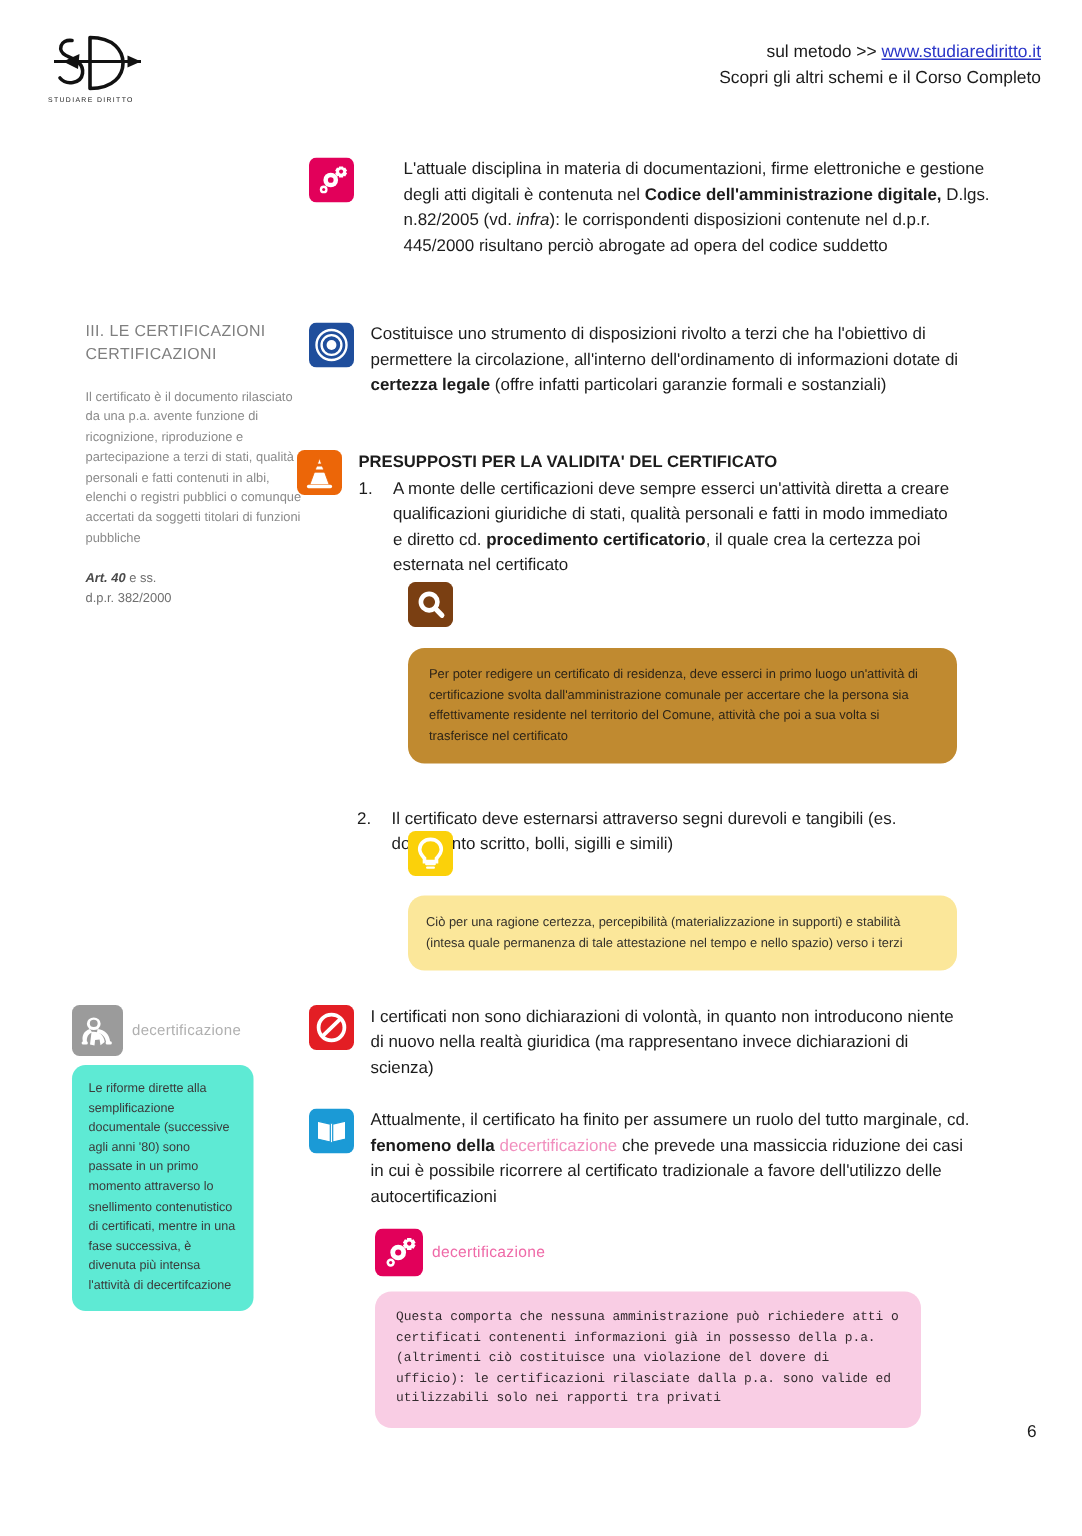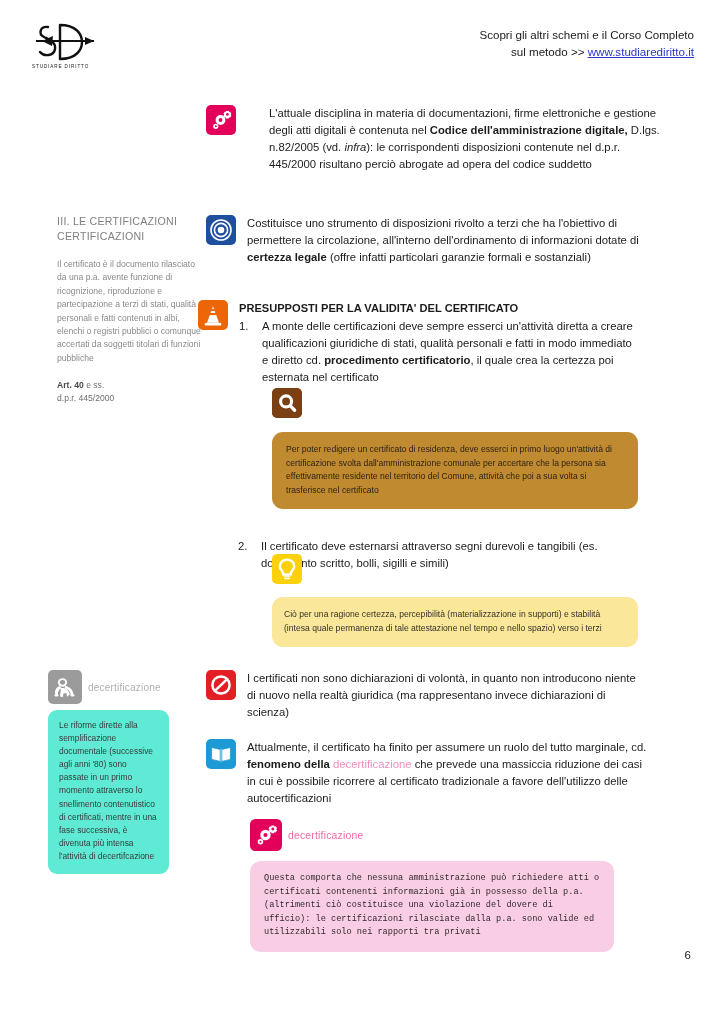--- a/index.html
+++ b/index.html
@@ -74,21 +74,21 @@
     font-size: 8.6px;
     line-height: 13.4px;
     color: #8a8a8a;
     margin: 0 0 14px 0;
   }
   .sidebar-ref {
     font-size: 8.6px;
     line-height: 12.6px;
     color: #6f6f6f;
   }
-  .sidebar-ref b { color: #4a4a4a; }
+  .sidebar-ref b { color: #4a4a4a; font-style: italic; }
 
   
   .sidebar-lower {
     position: absolute;
     left: 48px;
     top: 670px;
     width: 162px;
   }
   .sb-tag-row {
     display: flex;
@@ -200,33 +200,33 @@
       <path d="M18 9 C10 8, 8 16, 14 19 C20 22, 26 24, 25 31 C24 38, 14 39, 10 34" fill="none" stroke="#111" stroke-width="2.4" stroke-linecap="round"></path>
       <path d="M30 7 L30 41 C46 41, 52 32, 52 24 C52 16, 46 7, 30 7 Z" fill="none" stroke="#111" stroke-width="2.4" stroke-linejoin="round"></path>
       <line x1="6" y1="23" x2="64" y2="23" stroke="#111" stroke-width="2"></line>
       <polygon points="64,23 55,19 55,27" fill="#111"></polygon>
       <polygon points="12,23 23,18 22,28" fill="#111"></polygon>
     </svg>
     <div class="logo-caption">STUDIARE DIRITTO</div>
   </div>
 
   <div class="header-text">
-    <div>Scopri gli altri schemi e il Corso Completo</div>
     <div>
       <span>sul metodo &gt;&gt; </span><a class="link" href="#">www.studiarediritto.it</a>
     </div>
+    <div>Scopri gli altri schemi e il Corso Completo</div>
   </div>
 </div>
 
 <div class="sidebar">
   <div class="sidebar-heading">III. LE CERTIFICAZIONI CERTIFICAZIONI</div>
   <div class="sidebar-body">Il certificato è il documento rilasciato da una p.a. avente funzione di ricognizione, riproduzione e partecipazione a terzi di stati, qualità personali e fatti contenuti in albi, elenchi o registri pubblici o comunque accertati da soggetti titolari di funzioni pubbliche</div>
   <div class="sidebar-ref">
     <div><b>Art. 40</b><span> e ss.</span></div>
-    <div>d.p.r. 445/2000</div>
+    <div>d.p.r. 382/2000</div>
   </div>
 </div>
 
 <div class="sidebar-lower">
   <div class="sb-tag-row">
     <span>
       <svg width="34" height="34" viewBox="0 0 34 34">
         <rect width="34" height="34" rx="5" fill="#9b9b9b"></rect>
         <g fill="#ffffff">
           <ellipse cx="14.5" cy="12.5" rx="4.6" ry="4.2"></ellipse>

